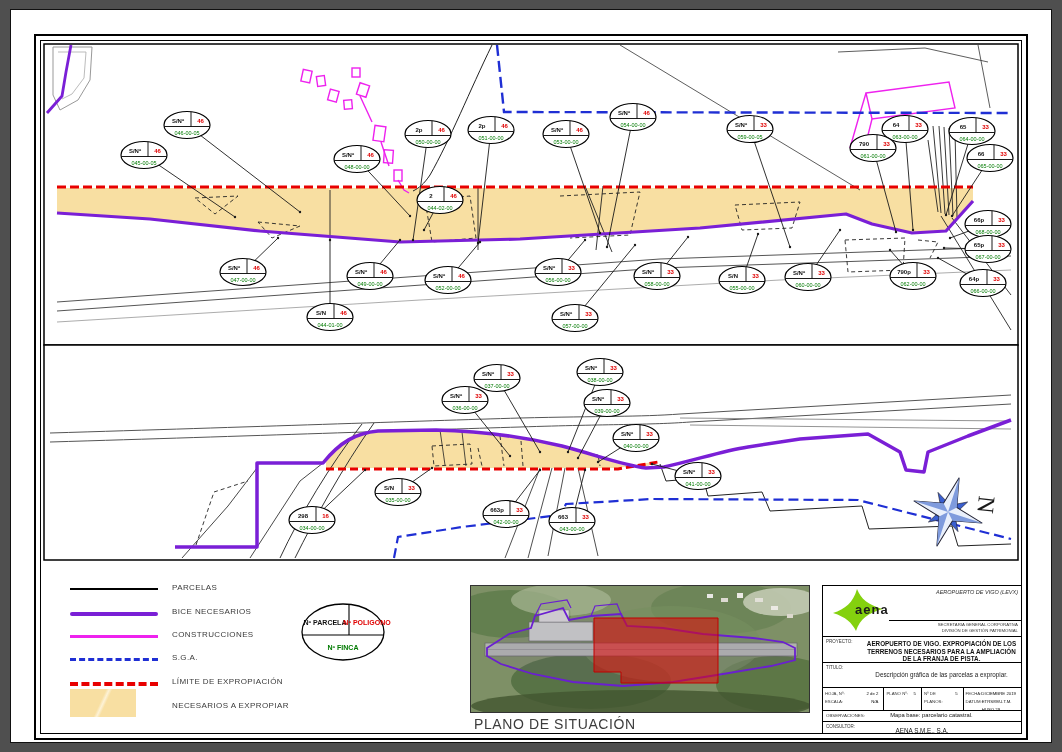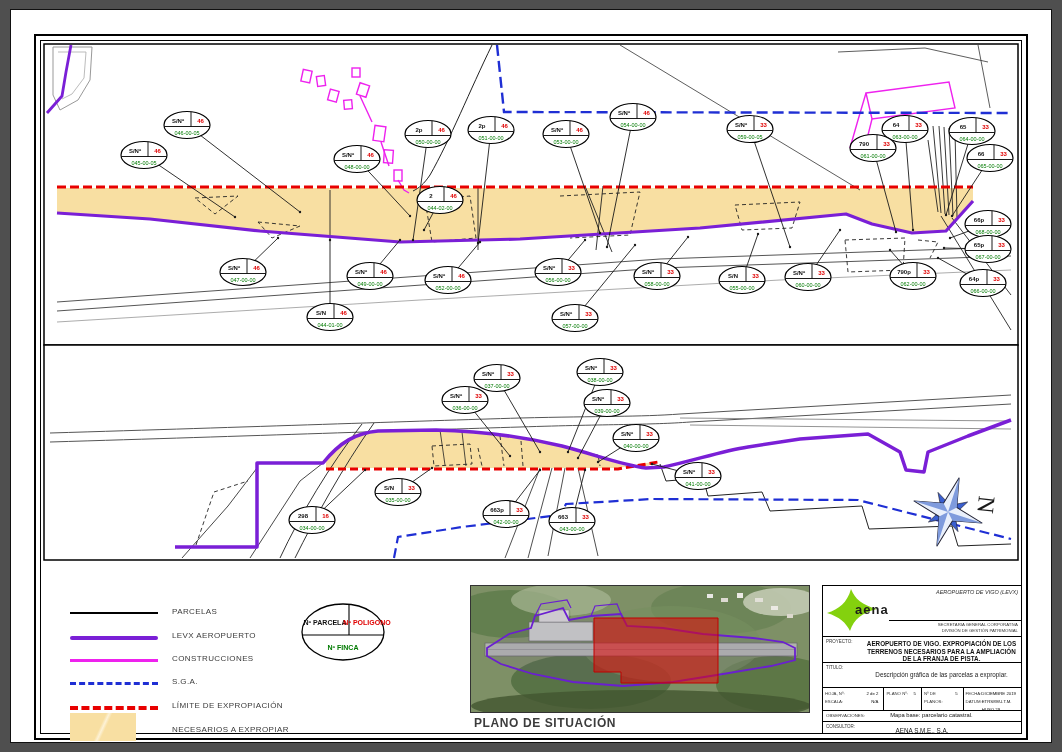--- a/index.html
+++ b/index.html
@@ -10,37 +10,37 @@
   .frame-inner{position:absolute;left:40px;top:40px;width:982px;height:694px;border:1px solid #000;box-sizing:border-box;z-index:3;pointer-events:none;}
   svg.draw{position:absolute;left:0;top:0;z-index:2;}
   
   .lbl-p{font:bold 6px "Liberation Sans",sans-serif;fill:#111;}
   .lbl-g{font:bold 6px "Liberation Sans",sans-serif;fill:#e00000;}
   .lbl-f{font:5.5px "Liberation Sans",sans-serif;fill:#007a00;}
   .key-p{font:bold 7px "Liberation Sans",sans-serif;fill:#111;}
   .key-g{font:bold 7px "Liberation Sans",sans-serif;fill:#e00000;}
   .key-f{font:bold 7px "Liberation Sans",sans-serif;fill:#007a00;}
   
-  .legend-row{position:absolute;left:70px;width:320px;height:16px;z-index:4;margin-top:24px;}
+  .legend-row{position:absolute;left:70px;width:320px;height:16px;z-index:4;}
   .legend-swatch{position:absolute;left:0;top:5px;width:88px;}
   .legend-label{position:absolute;left:102px;top:0;font-size:8px;color:#3a3a3a;letter-spacing:.4px;}
   .sw-line{border-top:2.5px solid #000;}
   .sw-bice{height:4px;background:#7a1fd6;border-radius:2px;}
   .sw-constr{height:2.5px;background:#ee22ee;}
   .sw-sga{border-top:3.5px dashed #1f2fd4;}
   .sw-limite{border-top:4.5px dashed #e80000;}
   .sw-sup{width:66px;height:28px;top:-8px;background:linear-gradient(115deg,#f8dfa2 46%,#fdf2d6 50%,#f8dfa2 54%);}
   
   .situ{position:absolute;left:470px;top:585px;width:340px;height:128px;border:1px solid #333;box-sizing:border-box;z-index:4;background:#8a9b74;}
-  .situ-caption{position:absolute;left:474px;top:716px;font-size:12px;font-weight:bold;color:#3c3c3c;letter-spacing:.6px;z-index:4;}
+  .situ-caption{position:absolute;left:474px;top:716px;font-size:14px;font-weight:normal;color:#3c3c3c;letter-spacing:.6px;z-index:4;}
   
   .tblock{position:absolute;left:822px;top:585px;width:200px;height:149px;border:1.5px solid #000;box-sizing:border-box;background:#fff;z-index:4;display:flex;flex-direction:column;font-family:"Liberation Sans",sans-serif;color:#222;}
   .tb-row{border-bottom:1px solid #000;position:relative;box-sizing:border-box;}
   .tb-head{height:50px;display:flex;border-bottom:1px solid #000;}
-  .tb-logo{width:66px;position:relative;}
+  .tb-logo{width:66px;position:relative;text-align:right;}
   .tb-logo .aena-word{position:absolute;left:32px;top:16px;font-weight:bold;font-size:13px;color:#1c1c1c;letter-spacing:1px;}
   .tb-head-right{flex:1;display:flex;flex-direction:column;justify-content:space-between;}
   .tb-airport{font-size:5.5px;font-style:italic;text-align:right;padding:3px 3px 0 0;color:#333;}
   .tb-dept{border-top:.8px solid #000;text-align:right;font-size:4.3px;line-height:1.35;padding:1px 3px 2px 0;color:#333;}
   .tb-proyecto{height:26px;display:flex;}
   .tb-label{font-size:4.5px;color:#333;padding:2px 0 0 3px;width:36px;flex-shrink:0;}
   .tb-proyecto-text{flex:1;font-size:6.3px;font-weight:bold;text-align:center;line-height:1.2;padding-top:3px;color:#111;}
   .tb-titulo{height:25px;display:flex;}
   .tb-titulo-text{flex:1;font-size:6.3px;text-align:center;padding-top:8px;color:#222;}
   .tb-grid{height:23px;display:flex;font-size:4.3px;}
@@ -532,21 +532,21 @@
 
   <div class="frame-outer"></div>
   <div class="frame-inner"></div>
 
   <div class="legend-row" style="top:583px">
     <div class="legend-swatch sw-line"></div>
     <div class="legend-label">PARCELAS</div>
   </div>
   <div class="legend-row" style="top:607px">
     <div class="legend-swatch sw-bice"></div>
-    <div class="legend-label">LEVX AEROPUERTO</div>
+    <div class="legend-label">BICE NECESARIOS</div>
   </div>
   <div class="legend-row" style="top:653px">
     <div class="legend-swatch sw-sga"></div>
     <div class="legend-label">S.G.A.</div>
   </div>
   <div class="legend-row" style="top:630px">
     <div class="legend-swatch sw-constr"></div>
     <div class="legend-label">CONSTRUCCIONES</div>
   </div>
   <div class="legend-row" style="top:677px">

